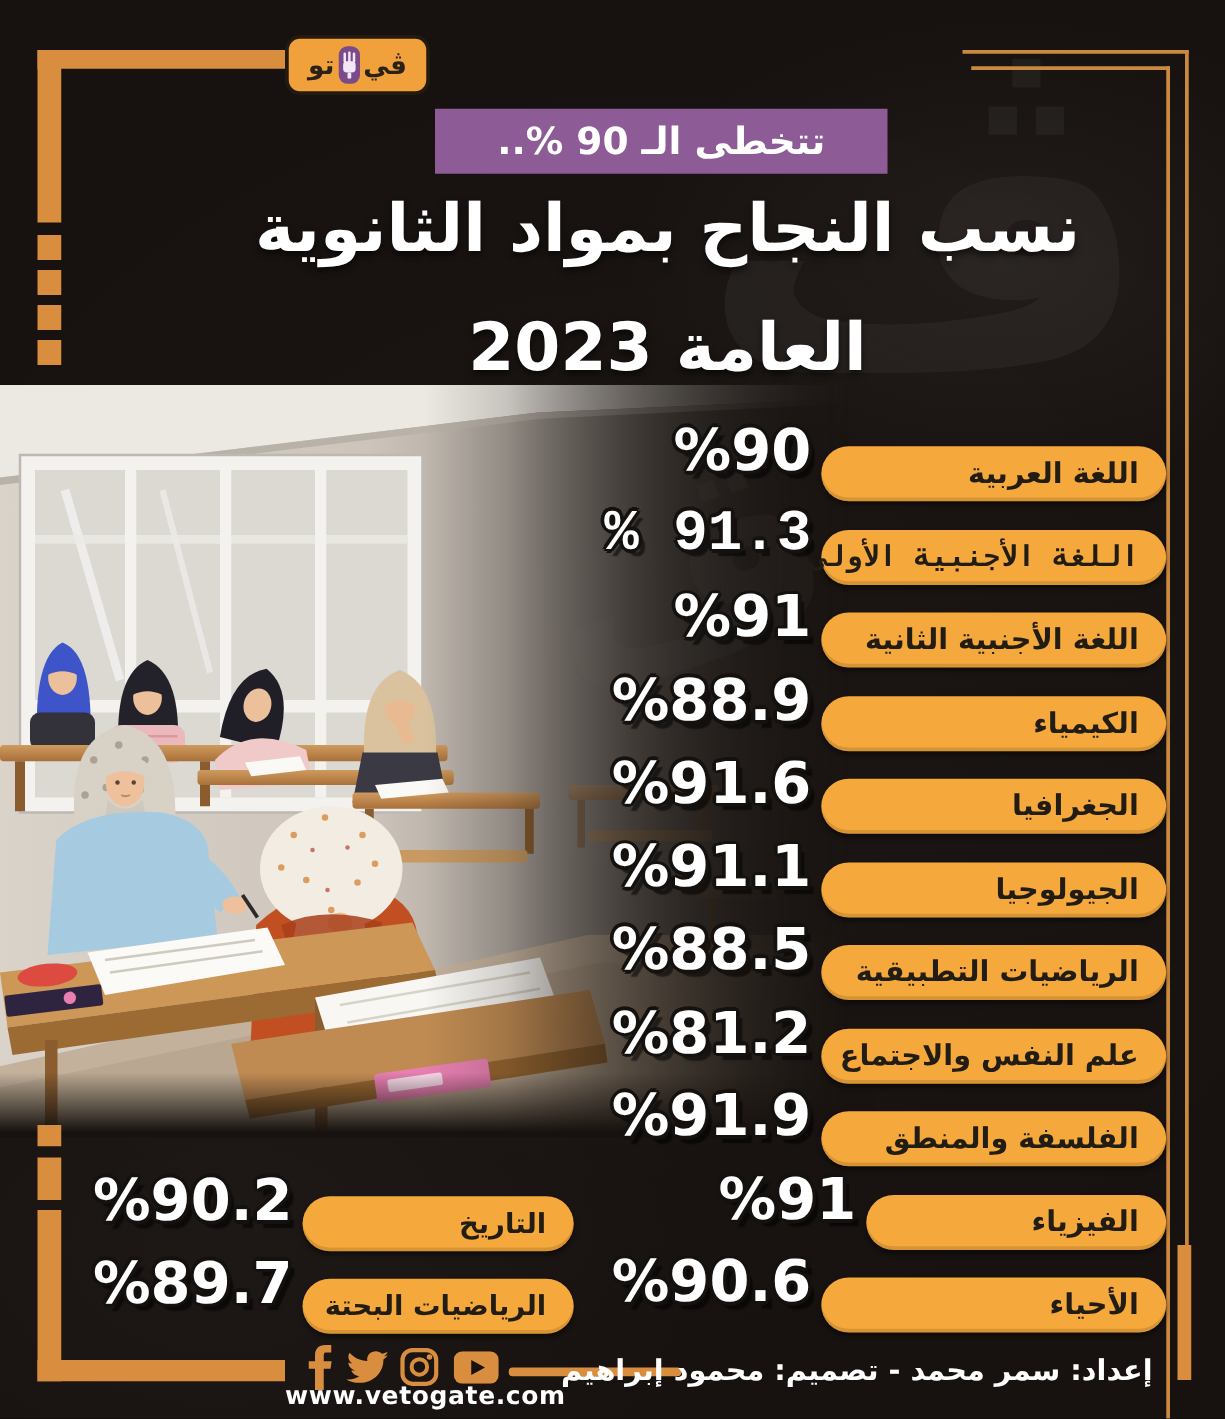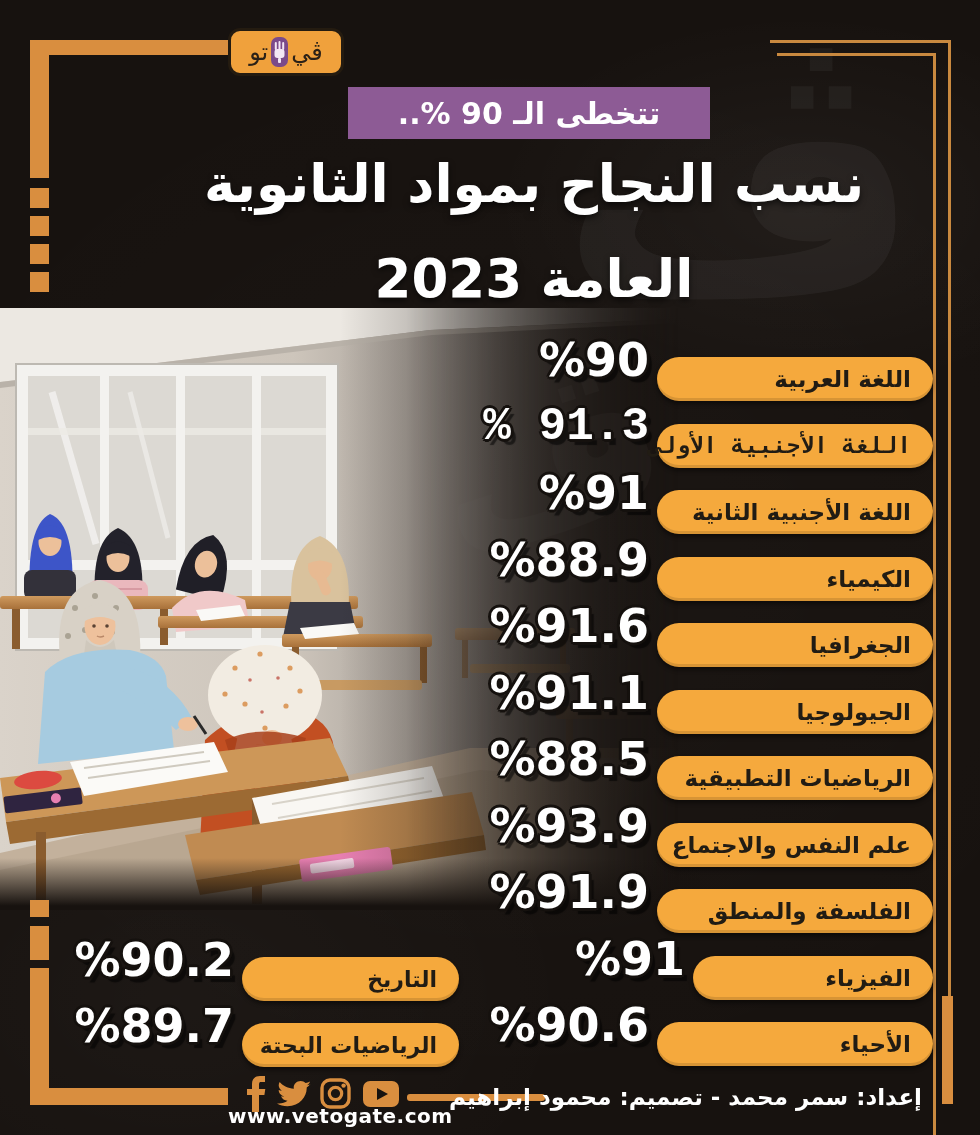--- a/index.html
+++ b/index.html
@@ -15,21 +15,21 @@
   .abs{position:absolute;}
   
   .frame{background:#d98e3f;}
   .thin{background:#c9893f;}
   
   .logo-plate{
     left:228px;top:28px;width:116px;height:48px;border-radius:12px;
     background:#f0a13c;border:3px solid #241b10;box-sizing:border-box;
     display:flex;align-items:center;justify-content:center;gap:3px;direction:rtl;
   }
-  .logo-plate span{font-weight:400;font-size:24px;color:#2b2117;line-height:1;}
+  .logo-plate span{font-weight:700;font-size:21px;color:#2b2117;line-height:1;}
   .hand-badge{width:17px;height:30px;border-radius:7px;background:#7b4a8a;display:flex;align-items:center;justify-content:center;}
   
   .banner{
     left:348px;top:87px;width:362px;height:52px;background:#8d5b95;
     display:flex;align-items:center;justify-content:center;direction:rtl;
     color:#fff;font-weight:700;font-size:30px;
   }
   .title{
     left:0;top:136px;width:980px;text-align:center;color:#fff;font-weight:700;
     font-size:53px;line-height:95px;direction:rtl;
@@ -318,21 +318,21 @@
         <span>الجيولوجيا</span>
       </div>
   </div>
   <div class="vrow" style="top:735px;">
     <span class="val">%88.5</span>
     <div class="pill w-std">
         <span>الرياضيات التطبيقية</span>
       </div>
   </div>
   <div class="vrow" style="top:802px;">
-    <span class="val">%93.9</span>
+    <span class="val">%81.2</span>
     <div class="pill w-std">
         <span>علم النفس والاجتماع</span>
       </div>
   </div>
   <div class="vrow" style="top:868px;">
     <span class="val">%91.9</span>
     <div class="pill w-std">
         <span>الفلسفة والمنطق</span>
       </div>
   </div>

